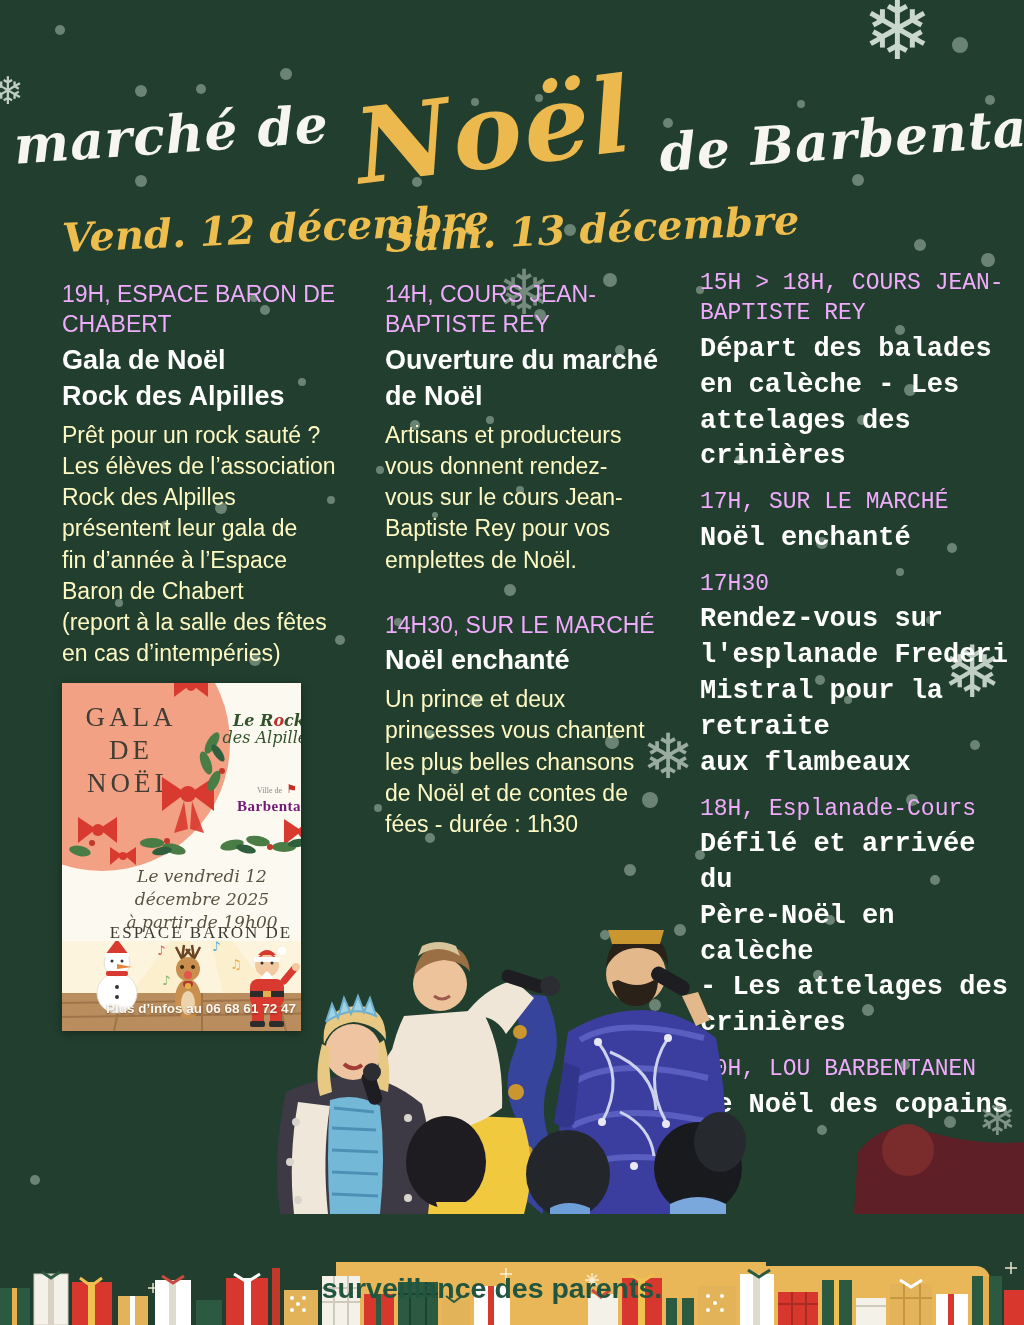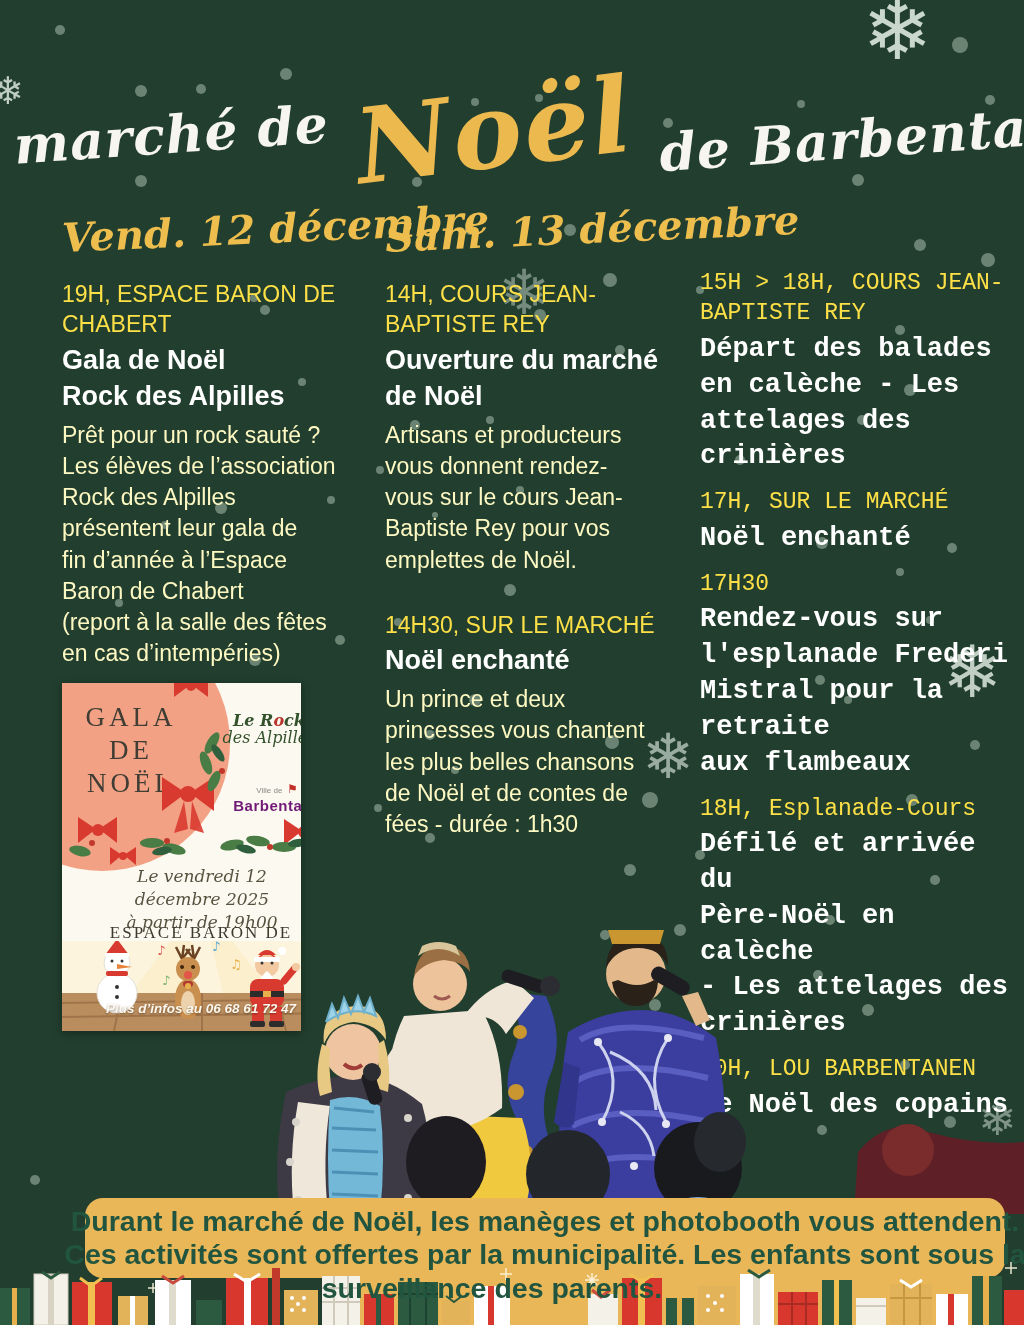--- a/index.html
+++ b/index.html
@@ -17,49 +17,49 @@
   .script{font-family:"DejaVu Serif",serif;font-style:italic;font-weight:bold;}
   .title-part{color:#f6f5ef;font-size:52px;transform:rotate(-4deg);letter-spacing:1px;white-space:nowrap;}
   .title-noel{color:#ecb94f;font-size:104px;transform:rotate(-7deg);margin-top:-14px;letter-spacing:2px;}
 
   
   .col{position:absolute;z-index:2;}
   .col1{left:62px;top:214px;width:302px;}
   .col2{left:385px;top:214px;width:300px;}
   .col3{left:700px;top:268px;width:322px;font-family:Liberation Mono, monospace;}
   .col-heading{color:#edbd4e;font-size:40px;margin-bottom:18px;transform:rotate(-2.5deg);transform-origin:left;white-space:nowrap;}
-  .time{color:#fde047;font-size:23px;line-height:1.32;white-space:pre-line;margin-bottom:3px;}
+  .time{color:#f0abfc;font-size:23px;line-height:1.32;white-space:pre-line;margin-bottom:3px;}
   .etitle{color:#ffffff;font-size:27px;font-weight:bold;line-height:1.33;white-space:pre-line;margin-bottom:5px;}
   .edesc{color:#fef9c3;font-size:23px;line-height:1.36;white-space:pre-line;}
   .event{margin-bottom:12px;}
   .gap-top{margin-top:34px;}
 
   
   .poster{position:absolute;left:62px;top:683px;width:239px;height:348px;background:#fcf9f1;
           z-index:2;overflow:hidden;box-shadow:0 2px 8px rgba(0,0,0,.35);}
   .salmon-circle{position:absolute;left:-88px;top:-68px;width:256px;height:256px;border-radius:50%;background:#f2a185;}
   .poster-title{position:absolute;left:4px;top:18px;width:130px;text-align:center;
                 font-family:"Liberation Serif",serif;color:#3f3d34;font-size:27px;line-height:1.22;
                 letter-spacing:4px;white-space:pre-line;}
   .rock-logo{position:absolute;left:142px;top:28px;width:130px;text-align:center;color:#33522c;}
   .rock-l1{font-family:"DejaVu Serif",serif;font-style:italic;font-weight:bold;font-size:16px;}
   .rock-l1 .o-wreath{color:#b8352b;}
   .rock-l2{font-family:"DejaVu Serif",serif;font-style:italic;font-size:16px;margin-top:-2px;text-align:center;}
-  .city-logo{position:absolute;left:160px;top:96px;width:110px;text-align:center;}
+  .city-logo{position:absolute;left:160px;top:96px;width:110px;text-align:center;font-family:Liberation Serif, serif;}
   .city-small{font-size:8px;color:#8a8a82;}
   .city-flag{color:#c22f27;font-size:12px;}
   .city-name{font-size:15px;font-weight:bold;color:#701a75;letter-spacing:.5px;}
   .poster-date{position:absolute;left:30px;top:182px;width:220px;text-align:center;
                font-family:"DejaVu Serif",serif;font-style:italic;color:#55523f;font-size:17px;
                line-height:1.35;white-space:pre-line;}
   .poster-venue{position:absolute;left:0;top:240px;width:278px;text-align:center;
                 font-family:"Liberation Serif",serif;color:#3c3a2c;font-size:17px;letter-spacing:2px;}
   .poster-stage{position:absolute;left:0;top:258px;width:278px;height:90px;}
   .poster-footer{position:absolute;left:0;top:318px;width:278px;text-align:center;z-index:3;
-                 color:#fdf8ef;font-weight:bold;font-size:13.5px;text-shadow:0 1px 2px rgba(60,35,10,.55);font-style:italic;}
+                 color:#fdf8ef;font-weight:bold;font-size:13.5px;text-shadow:0 1px 2px rgba(60,35,10,.55);}
 
   
   .photo{position:absolute;left:268px;top:912px;width:756px;height:302px;z-index:2;}
 
   
   .banner-main{position:absolute;left:85px;top:1198px;width:920px;height:80px;background:#e9b658;
                border-radius:18px;z-index:3;display:flex;flex-direction:column;align-items:center;justify-content:center;}
   .banner-tab{position:absolute;left:336px;top:1262px;width:430px;height:63px;background:#e9b658;z-index:3;}
   .banner-tab2{position:absolute;left:740px;top:1266px;width:250px;height:59px;background:#e9b658;border-radius:14px 14px 0 0;z-index:3;}
   .banner-line{color:#21553f;font-weight:bold;font-size:28.5px;line-height:1.15;white-space:nowrap;}
@@ -447,24 +447,20 @@
     <ellipse cx="430" cy="256" rx="44" ry="46" fill="#191a1e"></ellipse>
     <path d="M402 292 q28 -14 56 0 l0 10 -56 0 Z" fill="#7aa8dc"></path>
     <ellipse cx="452" cy="230" rx="26" ry="30" fill="#26292e"></ellipse>
 
     <path d="M590 240 q30 -36 70 -20 q50 14 96 10 l0 72 -170 0 Z" fill="#5e2026"></path>
     <circle cx="640" cy="238" r="26" fill="#7a2b2c"></circle>
   </svg>
 
   <div class="banner-tab"></div>
   <div class="banner-tab2"></div>
-  <div class="banner-main">
-    <div class="banner-line">Durant le marché de Noël, les manèges et photobooth vous attendent.</div>
-    <div class="banner-line">Ces activités sont offertes par la municipalité. Les enfants sont sous la</div>
-  </div>
 
   <svg class="gifts" width="1024" height="65" viewBox="0 0 1024 65">
     <g>
       <rect x="0" y="28" width="30" height="37" fill="#2c5a40"></rect>
         <rect x="12" y="28" width="5" height="37" fill="#e8b04a"></rect>
       <rect x="34" y="14" width="34" height="51" fill="#f4f1e8"></rect>
         <rect x="34" y="14" width="34" height="51" fill="none" stroke="#cfcabb"></rect>
         <rect x="48" y="14" width="6" height="51" fill="#d8d2c2"></rect>
         <path d="M42 12 l9 6 9 -6" stroke="#2c5a40" stroke-width="3" fill="none"></path>
       <rect x="72" y="22" width="40" height="43" fill="#d8372e"></rect>

